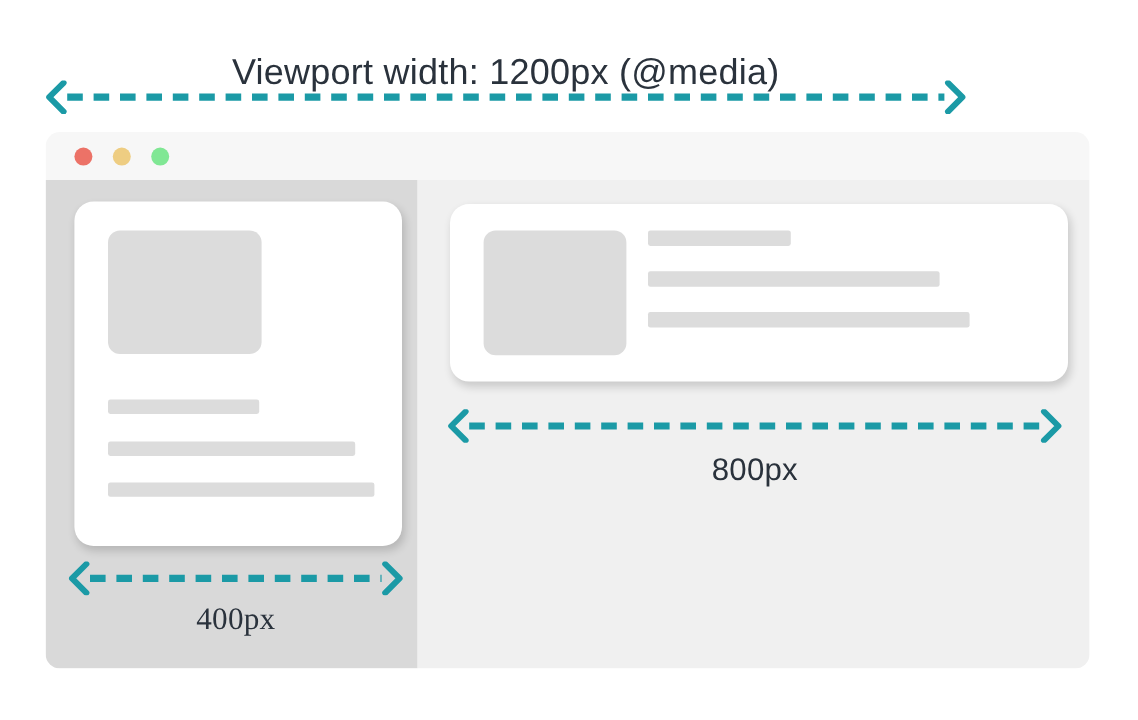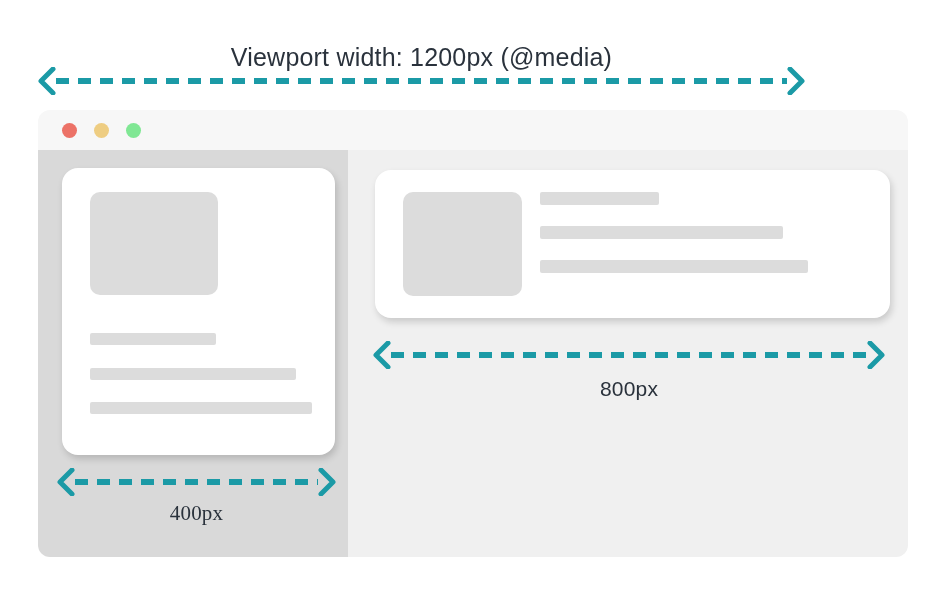--- a/index.html
+++ b/index.html
@@ -18,21 +18,21 @@
   html,body{margin:0;padding:0;background:var(--page-bg);}
   .stage{
     position:relative;width:948px;height:600px;overflow:hidden;
     background:var(--page-bg);
     font-family:"Liberation Sans", sans-serif;
     color:var(--text-dark);
   }
   
   .viewport-label{
     position:absolute;left:38px;top:44px;width:767px;
-    text-align:center;font-size:25px;line-height:1.1;
+    text-align:center;font-size:30px;line-height:1.1;
     color:var(--text-dark);letter-spacing:.2px;
   }
   .arrow{position:absolute;display:block;color:var(--accent-teal);}
   .arrow line{stroke:currentColor;stroke-width:6;stroke-dasharray:13 9;}
   .arrow polyline{stroke:currentColor;stroke-width:5;fill:none;
     stroke-linecap:round;stroke-linejoin:round;}
   .arrow-top{left:38px;top:67px;}
   
   .window{
     position:absolute;left:38px;top:110px;width:870px;height:447px;
@@ -66,21 +66,21 @@
   .lc-l3{left:28px;top:234px;width:222px;height:12px;}
   
   .rc-img{left:28px;top:22px;width:119px;height:104px;}
   .rc-l1{left:165px;top:22px;width:119px;height:13px;}
   .rc-l2{left:165px;top:56px;width:243px;height:13px;}
   .rc-l3{left:165px;top:90px;width:268px;height:13px;}
   
   .arrow-400{left:19px;top:318px;}
   .arrow-800{left:25px;top:191px;}
   .measure-label{
-    position:absolute;text-align:center;font-size:21px;line-height:1.1;
+    position:absolute;text-align:center;font-size:26px;line-height:1.1;
     color:var(--text-dark);letter-spacing:.2px;
   }
   .label-400{left:19px;top:352px;width:279px;font-family:Liberation Serif, serif;}
   .label-800{left:25px;top:227px;width:512px;}
 </style>
 </head>
 <body>
 
 <div class="stage">
 

